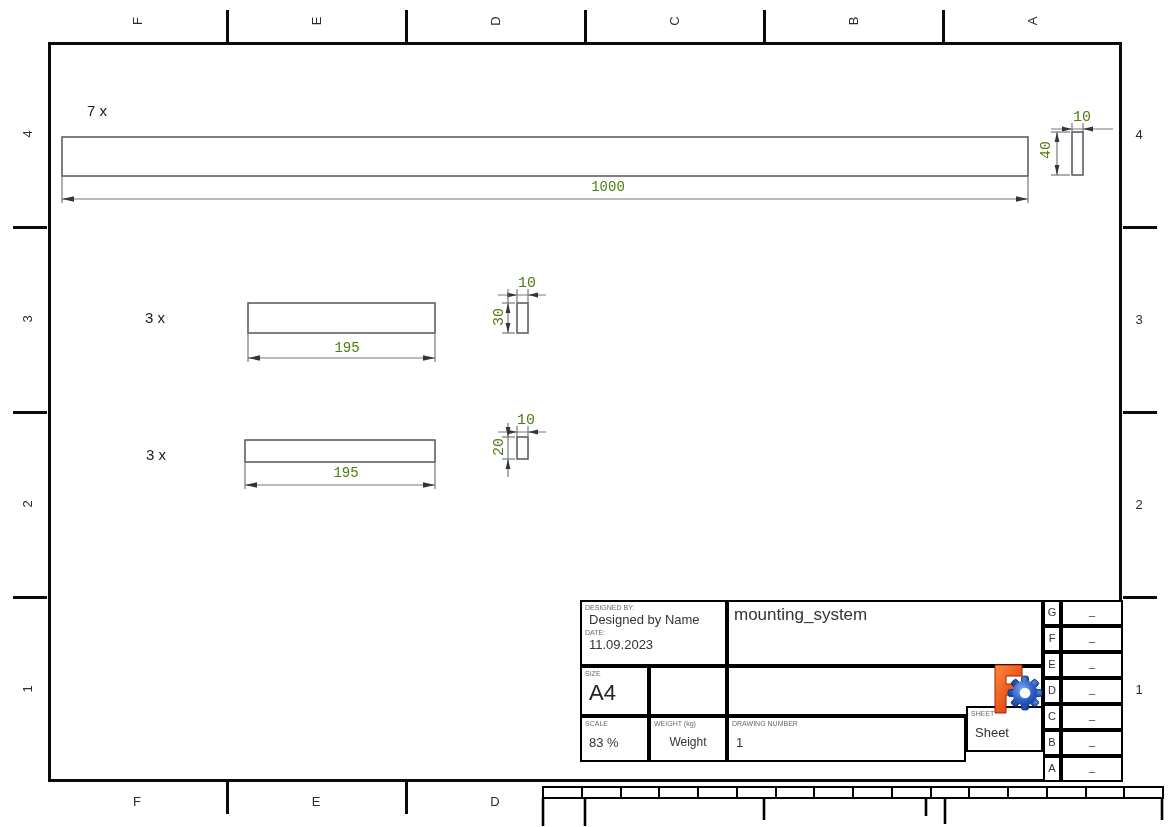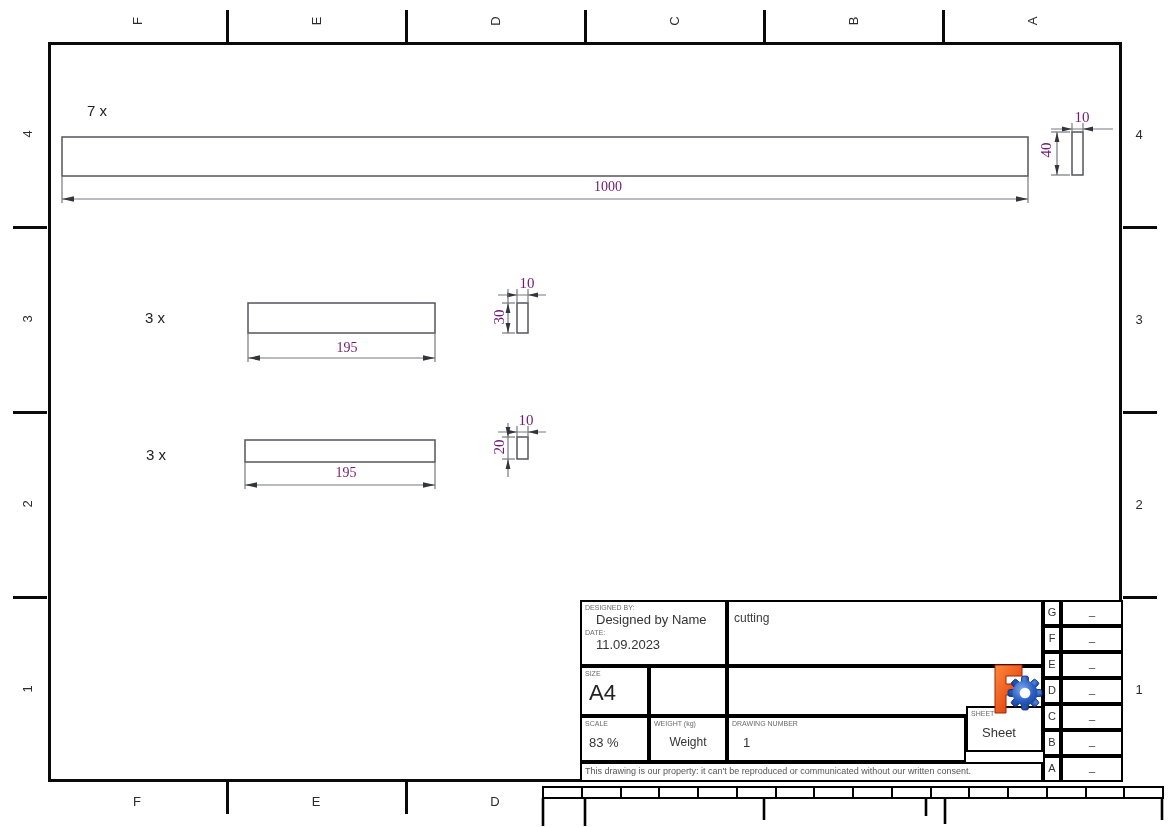--- a/index.html
+++ b/index.html
@@ -4,37 +4,37 @@
 <style>
   *{box-sizing:border-box;margin:0;padding:0}
   html,body{width:1170px;height:827px;background:#fff;overflow:hidden;
     font-family:"Liberation Sans",sans-serif;position:relative}
   
   .frame{position:absolute;left:48px;top:42px;width:1074px;height:740px;border:3px solid #0a0a0a;z-index:1}
   .tick{position:absolute;background:#0a0a0a;z-index:1}
   .glabel{position:absolute;font-size:13px;color:#2b2b2b;transform:translate(-50%,-50%);z-index:2;white-space:nowrap}
   .glabel.rot{transform:translate(-50%,-50%) rotate(-90deg)}
   
-  .dimtext{position:absolute;font-family:Liberation Serif, serif;color:#701a75;
+  .dimtext{position:absolute;font-family:Liberation Mono, monospace;color:#4d7c0f;
     transform:translate(-50%,-50%);z-index:3;white-space:nowrap}
   .dim-lg{font-size:14px}
   .dim-sm{font-size:15px}
   .dimtext.rotv{transform:translate(-50%,-50%) rotate(-90deg)}
   .qty{position:absolute;font-size:15px;color:#222;transform:translate(-50%,-50%);z-index:3;white-space:nowrap}
   svg.geo{position:absolute;left:0;top:0;z-index:2}
   .part{fill:#ffffff;stroke:#54565c;stroke-width:1.5}
   .thin{stroke:#77797e;stroke-width:1.2}
   .arr{fill:#33353a;stroke:none}
   .rul{stroke:#000;stroke-width:2}
   .rul-thick{stroke:#000;stroke-width:2.6}
   
   .tb{position:absolute;left:580px;top:600px;width:543px;height:182px;z-index:4}
   .cell{position:absolute;border:2px solid #000;background:#fff}
   .cap{font-size:7px;line-height:8px;color:#6a6a6a;padding:2px 0 0 3px;white-space:nowrap}
-  .val12{font-size:13px;line-height:15px;color:#333;padding-left:14px;white-space:nowrap}
+  .val12{font-size:13px;line-height:15px;color:#333;padding-left:7px;white-space:nowrap}
   .valc{font-size:12px;color:#333;text-align:center;margin-top:7px}
   .tb-title{font-size:17px;line-height:20px;color:#333;padding:3px 0 0 5px;white-space:nowrap}
   .tb-sub{font-size:12px;color:#3a3a3a;padding:9px 0 0 5px;white-space:nowrap}
   .a4{font-size:22px;color:#222;padding:2px 0 0 7px}
   .disc{font-size:9px;line-height:11px;color:#555;padding:2px 0 0 3px;white-space:nowrap}
   .rletter{font-size:11px;color:#333;text-align:center;line-height:21px}
   .rvalue{font-size:11px;color:#333;text-align:center;line-height:19px}
   .logo{position:absolute;left:988px;top:663px;width:60px;height:54px;z-index:5}
 </style>
 </head>
@@ -182,21 +182,21 @@
 <span class="dimtext dim-sm rotv" style="left:499px;top:447px">20</span>
 
 <div class="tb">
   <div class="cell" style="left:0;top:0;width:147px;height:66px">
     <div class="cap">DESIGNED BY:</div>
     <div class="val12">Designed by Name</div>
     <div class="cap">DATE:</div>
     <div class="val12">11.09.2023</div>
   </div>
   <div class="cell" style="left:147px;top:0;width:316px;height:66px">
-    <div class="tb-sub">cutting</div>
+    <div class="tb-title">mounting_system</div>
   </div>
   <div class="cell" style="left:0;top:66px;width:69px;height:50px">
     <div class="cap">SIZE</div>
     <div class="a4">A4</div>
   </div>
   <div class="cell" style="left:69px;top:66px;width:78px;height:50px"></div>
   <div class="cell" style="left:147px;top:66px;width:316px;height:50px"></div>
   <div class="cell" style="left:0;top:116px;width:69px;height:46px">
     <div class="cap">SCALE</div>
     <div class="val12" style="margin-top:7px;padding-left:7px">83 %</div>
@@ -205,23 +205,20 @@
     <div class="cap">WEIGHT (kg)</div>
     <div class="valc">Weight</div>
   </div>
   <div class="cell" style="left:147px;top:116px;width:239px;height:46px">
     <div class="cap">DRAWING NUMBER</div>
     <div class="val12" style="margin-top:7px">1</div>
   </div>
   <div class="cell" style="left:386px;top:106px;width:77px;height:46px">
     <div class="cap">SHEET</div>
     <div class="val12" style="margin-top:7px">Sheet</div>
-  </div>
-  <div class="cell" style="left:0;top:162px;width:463px;height:20px">
-    <div class="disc">This drawing is our property: it can't be reproduced or communicated without our written consent.</div>
   </div>
 
   <div class="cell" style="left:463px;top:0px;width:18px;height:26px">
       <div class="rletter">G</div>
     </div>
   <div class="cell" style="left:481px;top:0px;width:62px;height:26px">
       <div class="rvalue">_</div>
     </div>
   <div class="cell" style="left:463px;top:26px;width:18px;height:26px">
       <div class="rletter">F</div>

